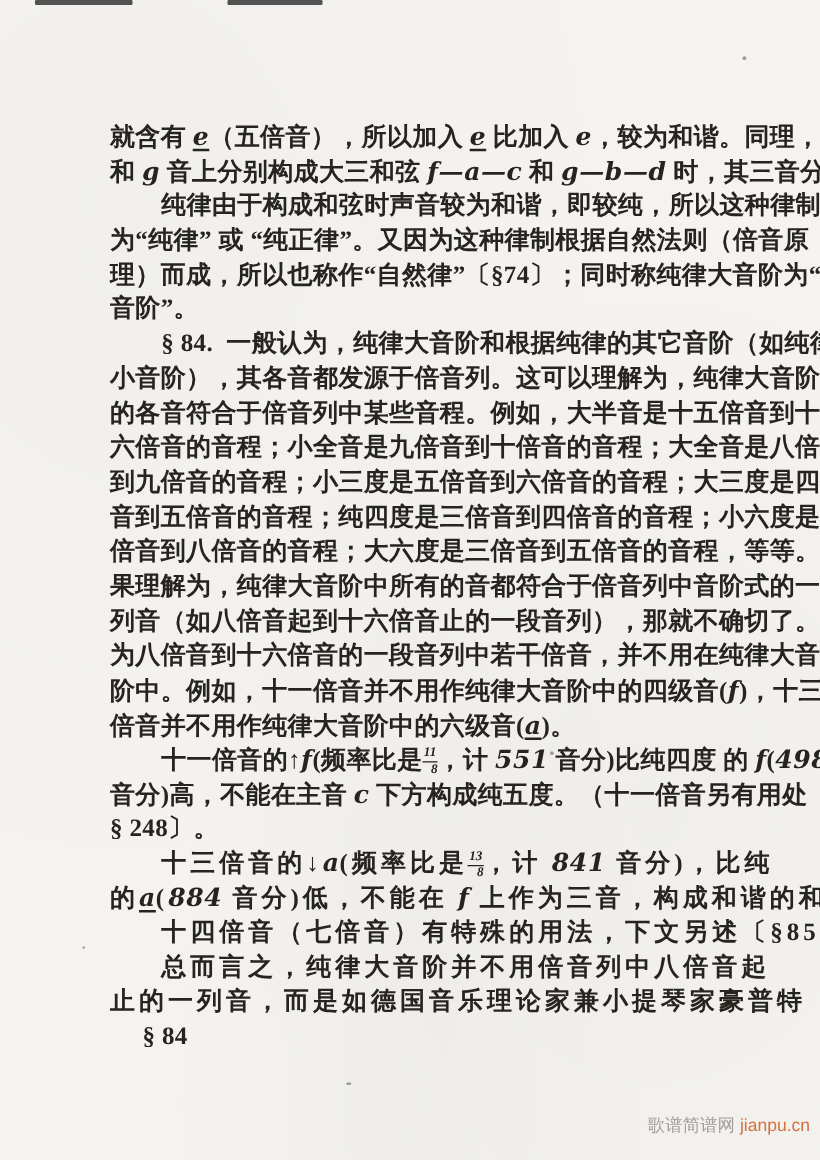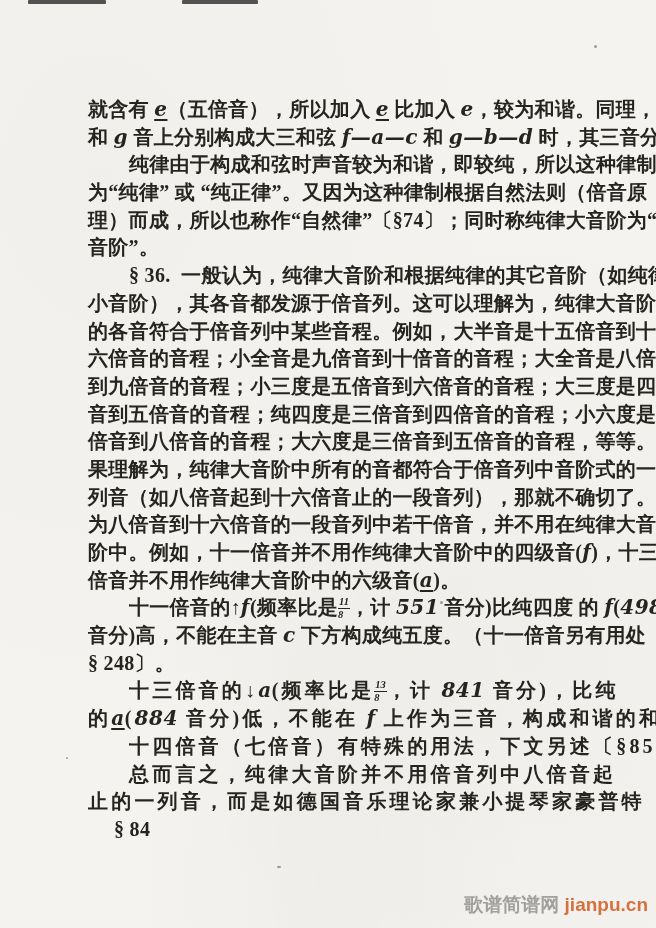--- a/index.html
+++ b/index.html
@@ -17,30 +17,30 @@
     white-space:pre;font-size:20px;height:27.7px;line-height:27.7px;
     color:#26241f;font-weight:600;letter-spacing:0.3px;
   }
   .ind{padding-left:41px;}
   .drift{letter-spacing:3.2px;}
   .marker{padding-left:26px;}
   .lt{font-style:italic;letter-spacing:0.5px;font-family:"DejaVu Serif",serif;}
   .u{text-decoration:underline;text-decoration-thickness:1.5px;text-underline-offset:3px;}
   .b{font-weight:bold;}
   .frac{
-    display:inline-block;text-align:left;font-size:10.5px;line-height:1.05;
+    display:inline-block;text-align:right;font-size:10.5px;line-height:1.05;
     vertical-align:-4px;font-style:italic;font-weight:600;letter-spacing:0;
   }
   .frac span{display:block;}
   .frac .fn{border-bottom:1px solid #26241f;padding:0 1px 1px;}
   .scanbar{position:absolute;top:0;height:4px;background:#525252;border-radius:1px;}
   .speck{position:absolute;background:#6e6e6e;border-radius:50%;opacity:.65;}
   #footer{position:absolute;left:0;right:0;top:890px;height:22px;font-family:"Liberation Sans",sans-serif;}
   #footer-left{position:absolute;left:36px;top:2px;font-size:13px;color:#8d8d8d;}
-  #footer-right{position:absolute;right:8px;top:2px;font-size:19px;font-weight:bold;}
+  #footer-right{position:absolute;right:8px;top:2px;font-size:14px;}
   #footer-right .wm-gray{color:#a2a09c;}
   #footer-right .wm-orange{color:#d4713d;}
 </style>
 </head>
 <body>
 
 <div class="scanbar" style="left:28px;width:78px;"></div>
 <div class="scanbar" style="left:182px;width:76px;"></div>
 
 <div class="speck" style="left:594px;top:45px;width:3px;height:3px;"></div>
@@ -50,21 +50,21 @@
 <div class="speck" style="left:66px;top:757px;width:2px;height:2px;"></div>
 <div class="speck" style="left:277px;top:866px;width:4px;height:2px;border-radius:2px;"></div>
 
 <div id="textblock">
     <div class="line">就含有 <span class="lt u">e</span>（五倍音），所以加入 <span class="lt u">e</span> 比加入 <span class="lt">e</span>，较为和谐。同理，在  音</div>
     <div class="line">和 <span class="lt">g</span> 音上分别构成大三和弦 <span class="lt">f—a—c</span> 和 <span class="lt">g—b—d</span> 时，其三音分别</div>
     <div class="line ind">纯律由于构成和弦时声音较为和谐，即较纯，所以这种律制称</div>
     <div class="line">为“纯律” 或 “纯正律”。又因为这种律制根据自然法则（倍音原</div>
     <div class="line">理）而成，所以也称作“自然律”〔§74〕；同时称纯律大音阶为“自然</div>
     <div class="line">音阶”。</div>
-    <div class="line ind"><span class="b">§ 36.</span>  一般认为，纯律大音阶和根据纯律的其它音阶（如纯律</div>
+    <div class="line ind"><span class="b">§ 84.</span>  一般认为，纯律大音阶和根据纯律的其它音阶（如纯律</div>
     <div class="line">小音阶），其各音都发源于倍音列。这可以理解为，纯律大音阶中</div>
     <div class="line">的各音符合于倍音列中某些音程。例如，大半音是十五倍音到十</div>
     <div class="line">六倍音的音程；小全音是九倍音到十倍音的音程；大全音是八倍音</div>
     <div class="line">到九倍音的音程；小三度是五倍音到六倍音的音程；大三度是四倍</div>
     <div class="line">音到五倍音的音程；纯四度是三倍音到四倍音的音程；小六度是五</div>
     <div class="line">倍音到八倍音的音程；大六度是三倍音到五倍音的音程，等等。如</div>
     <div class="line">果理解为，纯律大音阶中所有的音都符合于倍音列中音阶式的一</div>
     <div class="line">列音（如八倍音起到十六倍音止的一段音列），那就不确切了。因</div>
     <div class="line">为八倍音到十六倍音的一段音列中若干倍音，并不用在纯律大音</div>
     <div class="line">阶中。例如，十一倍音并不用作纯律大音阶中的四级音(<span class="lt">f</span>)，十三</div>

